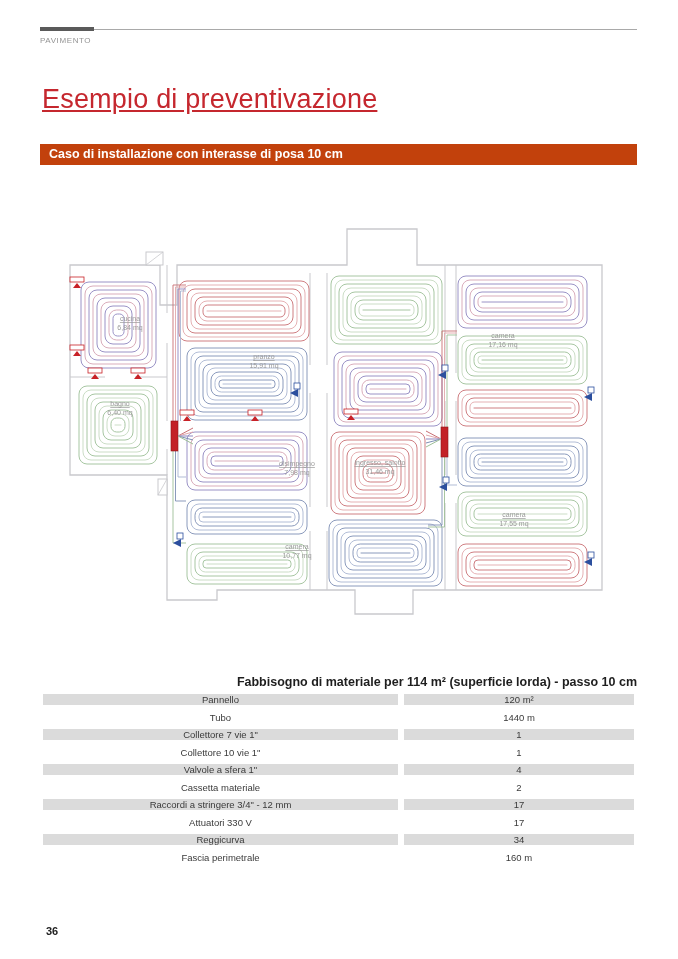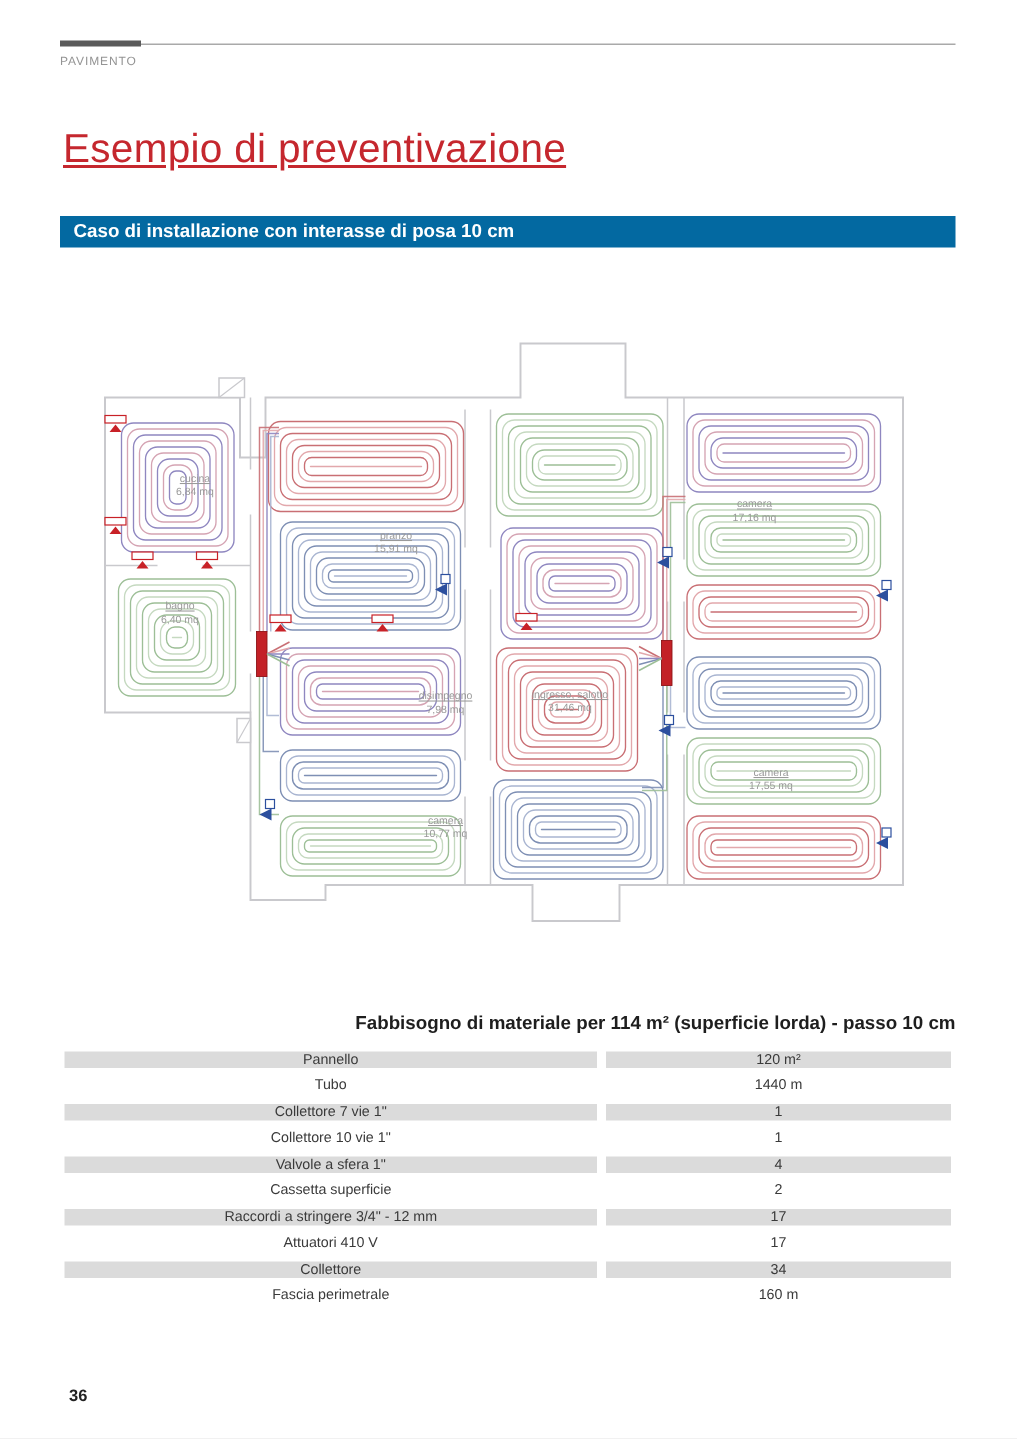--- a/index.html
+++ b/index.html
@@ -2,27 +2,27 @@
 <html><head>
 <meta charset="utf-8">
 <style>
   html,body{margin:0;padding:0;background:#e8e8e8;}
   .page{position:relative;width:678px;height:959px;background:#ffffff;margin:0 auto;
         font-family:"Liberation Sans", sans-serif;overflow:hidden;}
   .top-rule{position:absolute;left:40px;top:29px;width:597px;height:1px;background:#a9a9a9;}
   .rule-accent{position:absolute;left:0;top:-2px;width:54px;height:4px;background:#5a5a5a;display:block;}
   .section-label{position:absolute;left:40px;top:36px;font-size:8px;color:#949494;letter-spacing:.6px;}
   .title{position:absolute;left:42px;top:84px;margin:0;font-size:27px;font-weight:300;color:#c5272e;letter-spacing:.2px;text-decoration:underline;}
-  .banner{position:absolute;left:40px;top:144px;width:597px;height:21px;background:#0369a1;}
+  .banner{position:absolute;left:40px;top:144px;width:597px;height:21px;background:#c2410c;}
   .banner span{display:block;padding-left:9px;line-height:21px;font-size:12.5px;font-weight:bold;color:#ffffff;}
   #plan{position:absolute;left:55px;top:225px;width:565px;height:410px;}
   .tbl-title{position:absolute;left:40px;top:675px;width:597px;text-align:right;
              font-size:12.5px;font-weight:bold;color:#1e1e1e;}
   .tbl{position:absolute;left:43px;top:694px;width:591px;}
-  .tbl .row{display:flex;height:17.5px;align-items:flex-end;}
+  .tbl .row{display:flex;height:17.5px;align-items:flex-start;}
   .tbl .cell{display:flex;align-items:center;justify-content:center;font-size:9.5px;color:#3a3a3a;}
   .tbl .c1{width:355px;margin-right:6px;}
   .tbl .c2{flex:1;}
   .tbl .row.shade .cell{background:#dbdbdb;}
   .pageno{position:absolute;left:46px;top:925px;font-size:11px;font-weight:bold;color:#222;}
 </style>
 </head>
 <body>
 
 <div class="page">
@@ -302,33 +302,33 @@
       </div>
       <div class="row">
         <div class="cell c1">Collettore 10 vie 1"</div>
         <div class="cell c2">1</div>
       </div>
       <div class="row shade">
         <div class="cell c1">Valvole a sfera 1"</div>
         <div class="cell c2">4</div>
       </div>
       <div class="row">
-        <div class="cell c1">Cassetta superficie</div>
+        <div class="cell c1">Cassetta materiale</div>
         <div class="cell c2">2</div>
       </div>
       <div class="row shade">
         <div class="cell c1">Raccordi a stringere 3/4" - 12 mm</div>
         <div class="cell c2">17</div>
       </div>
       <div class="row">
-        <div class="cell c1">Attuatori 410 V</div>
+        <div class="cell c1">Attuatori 330 V</div>
         <div class="cell c2">17</div>
       </div>
       <div class="row shade">
-        <div class="cell c1">Collettore</div>
+        <div class="cell c1">Reggicurva</div>
         <div class="cell c2">34</div>
       </div>
       <div class="row">
         <div class="cell c1">Fascia perimetrale</div>
         <div class="cell c2">160 m</div>
       </div>
     </div>
   <div class="pageno">36</div>
 </div>
 

